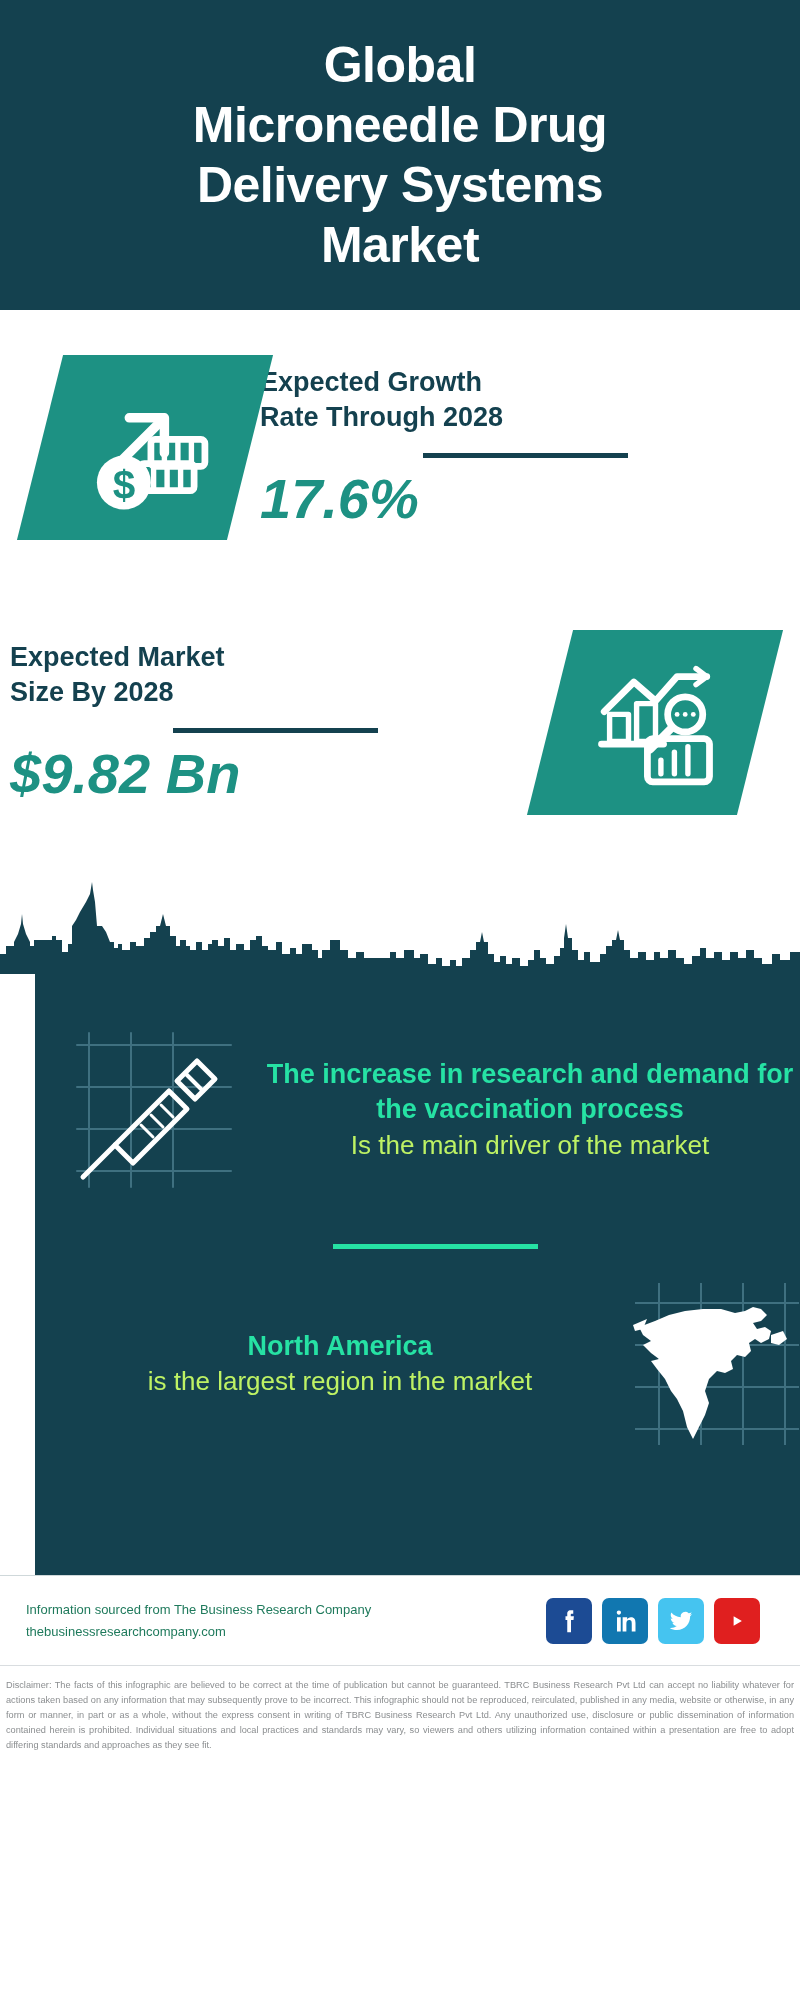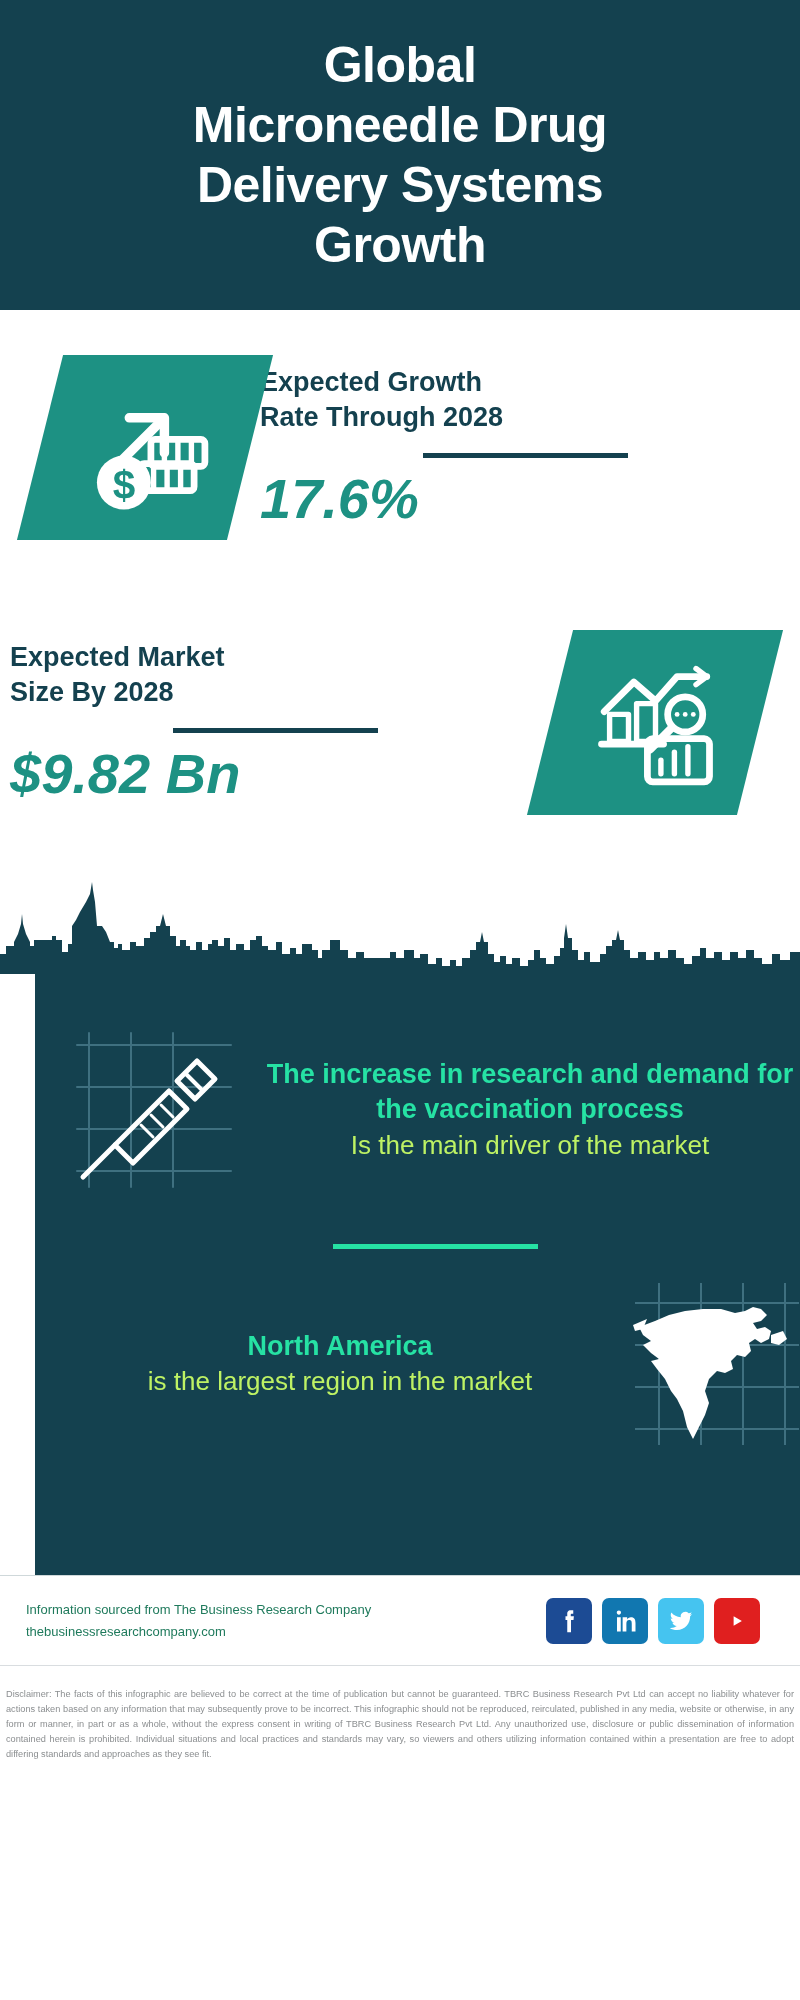--- a/index.html
+++ b/index.html
@@ -179,37 +179,37 @@
     display: flex; align-items: center; justify-content: center;
   }
   .social svg { width: 30px; height: 30px; display: block; }
   .fb { background: #1c4b94; }
   .li { background: #1177b0; }
   .tw { background: #45c4f0; }
   .yt { background: #e01f1f; }
 
   .disclaimer {
     width: 800px;
-    padding: 21px 6px 10px 6px;
+    padding: 12px 6px 10px 6px;
     color: #8b8e90;
     font-size: 9.2px;
     line-height: 1.62;
     text-align: justify;
     border-top: 1px solid #d9dde0;
   }
 </style>
 </head>
 <body>
 
 <div class="header">
   <div class="header-title">
     <div>Global</div>
     <div>Microneedle Drug</div>
     <div>Delivery Systems</div>
-    <div>Growth</div>
+    <div>Market</div>
   </div>
 </div>
 
 <div class="stats-area">
 
   <div class="stat-row rate">
     <div class="para">
       <div class="icon-inner">
         <svg viewBox="0 0 100 100" fill="none" stroke="#ffffff" stroke-width="6" stroke-linecap="round" stroke-linejoin="round">
 

